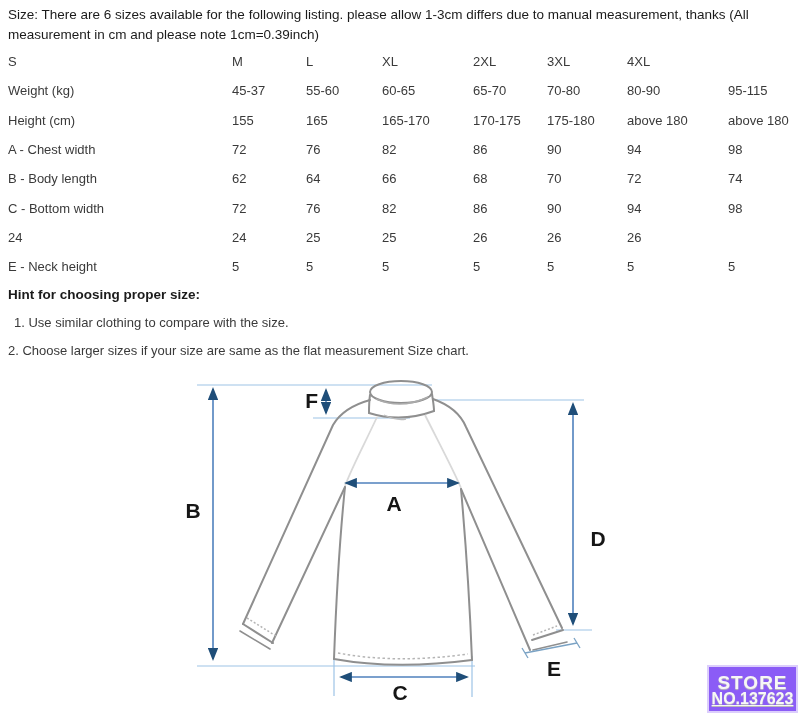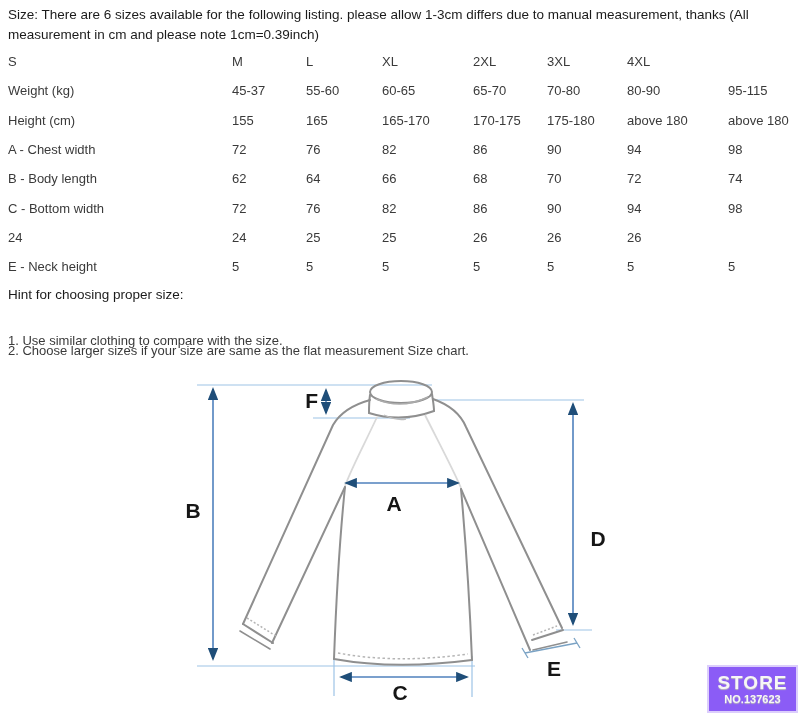--- a/index.html
+++ b/index.html
@@ -5,33 +5,33 @@
   html,body{margin:0;padding:0;background:#fff;}
   .page{position:relative;width:800px;height:720px;background:#ffffff;overflow:hidden;
         font-family:"Liberation Sans","DejaVu Sans",sans-serif;color:#333;}
   .top-note{position:absolute;left:8px;top:5px;width:782px;margin:0;
             font-size:13.5px;line-height:20px;font-weight:normal;color:#1b1b1b;}
   .size-table{position:absolute;left:8px;top:47px;width:786px;}
   .trow{display:grid;grid-template-columns:224px 74px 76px 91px 74px 80px 101px 1fr;
         height:29.3px;align-items:center;font-size:13px;color:#3a3a3a;}
   .tcell{white-space:nowrap;}
   .hint-title{position:absolute;left:8px;top:287px;margin:0;
-              font-size:13.5px;font-weight:normal;color:#1b1b1b;}
+              font-size:13.5px;font-weight:bold;color:#1b1b1b;}
   .hint-item{position:absolute;left:8px;margin:0;font-size:13px;color:#3a3a3a;}
-  #hint1{top:333px;}
+  #hint1{top:315px;margin-left:6px;}
   #hint2{top:343px;}
   .diagram{position:absolute;left:0;top:375px;width:800px;height:345px;}
   .diagram svg{display:block;}
   .dim-label{font-family:"Liberation Sans",sans-serif;font-size:21px;font-weight:600;fill:#161616;}
   .watermark{position:absolute;left:707px;top:665px;width:91px;height:48px;
              background:#8b5cf6;box-shadow:inset 0 0 0 2px rgba(255,255,255,.7);
              display:flex;flex-direction:column;align-items:center;justify-content:center;
              color:#f7f7f7;font-weight:bold;}
   .wm1{font-size:19px;line-height:19px;letter-spacing:1px;text-shadow:0 1px 1px #b9b9b9;}
-  .wm2{font-size:11px;line-height:14px;text-shadow:0 1px 1px #b9b9b9;}
+  .wm2{font-size:16px;line-height:14px;text-shadow:0 1px 1px #b9b9b9;text-decoration:underline;}
 </style>
 </head>
 <body>
 
 <div class="page">
 
   <p class="top-note">Size: There are 6 sizes available for the following listing. please allow 1-3cm differs due to manual measurement, thanks (All measurement in cm and please note 1cm=0.39inch)</p>
 
   <div class="size-table">
       <div class="trow">

